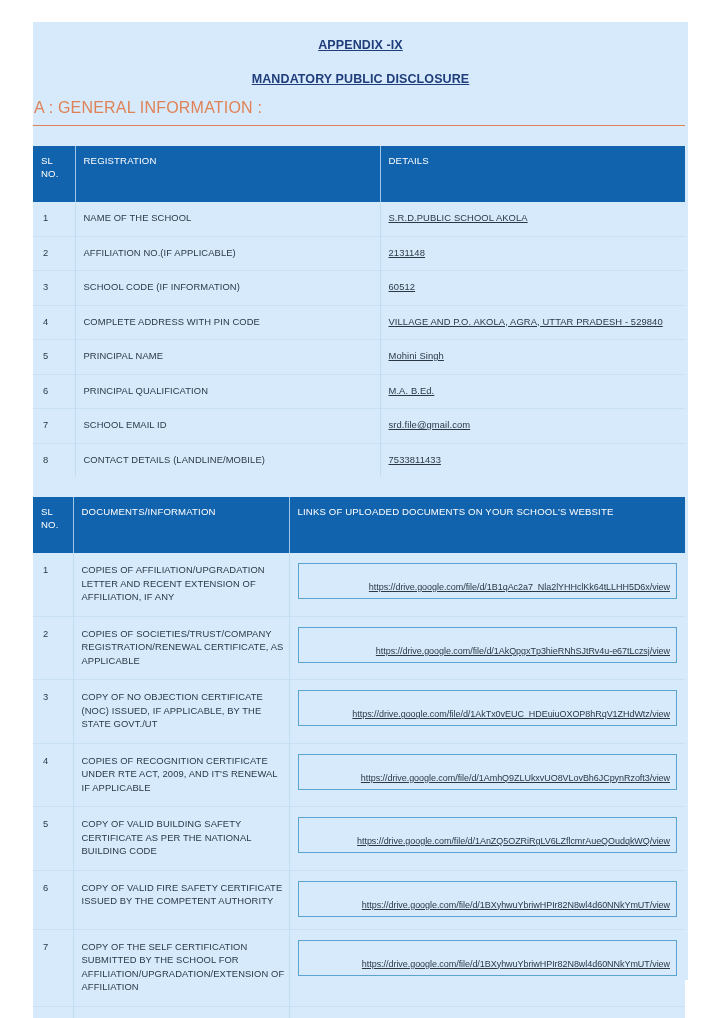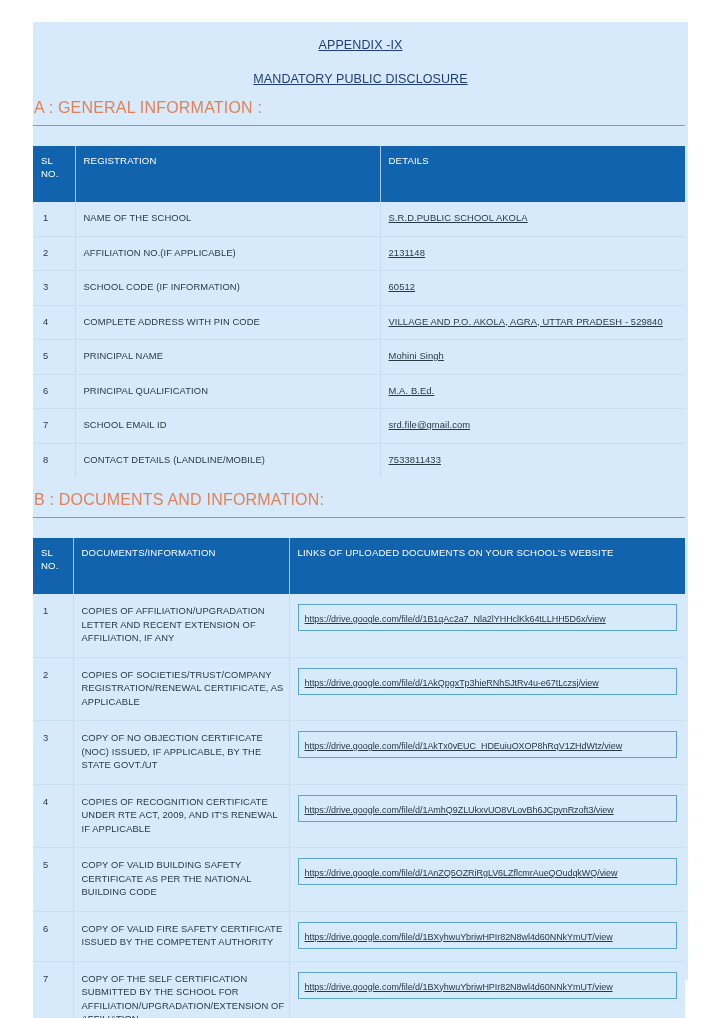--- a/index.html
+++ b/index.html
@@ -29,20 +29,21 @@
     padding-top: 13px;
     text-align: center;
   }
   .doc-title {
     font-size: 12.5px;
     color: #1f3d7a;
     text-decoration: underline;
     letter-spacing: 0.1px;
     line-height: 16px;
     display: inline-block;
+    font-weight: bold;
   }
   .title-gap { height: 16px; }
   
   .section-head {
     margin-top: 12px;
     padding: 0 0 8px 1px;
     font-size: 16px;
     color: #e08257;
     letter-spacing: 0.2px;
     border-bottom: 1.3px solid #e08257;
@@ -92,27 +93,28 @@
   
   .tbl-b col.c1 { width: 40px; }
   .tbl-b col.c2 { width: 216px; }
   .tbl-b col.c3 { width: 396px; }
   .tbl-b td { padding-top: 10px; padding-bottom: 12px; }
   .tbl-b td.doc { padding-right: 4px; }
   .linkbox {
     display: block;
     background: #d6eafb;
     border: 1px solid #5ba3d0;
-    padding: 8px 6px 5px 6px;
+    padding: 17px 6px 5px 6px;
     font-size: 9px;
     color: #2b3945;
     letter-spacing: -0.05px;
     white-space: nowrap;
     overflow: hidden;
     line-height: 12px;
+    text-align: right;
   }
   .filler td { height: 34px; border-top: 1px solid #c8e0f4; }
 </style>
 </head>
 <body>
 
 <div class="page">
   <div class="sheet">
 
     <div class="titles">
@@ -173,21 +175,20 @@
           <td>srd.file@gmail.com</td>
         </tr>
         <tr>
           <td class="sl">8</td>
           <td>CONTACT DETAILS (LANDLINE/MOBILE)</td>
           <td>7533811433</td>
         </tr>
       </tbody>
     </table>
 
-    <div class="section-head b">B : DOCUMENTS AND INFORMATION:</div>
 
     <table class="tbl tbl-b">
       <colgroup>
           <col class="c1">
           <col class="c2">
           <col class="c3">
         </colgroup>
       <thead>
         <tr>
           <th>SL NO.</th>

